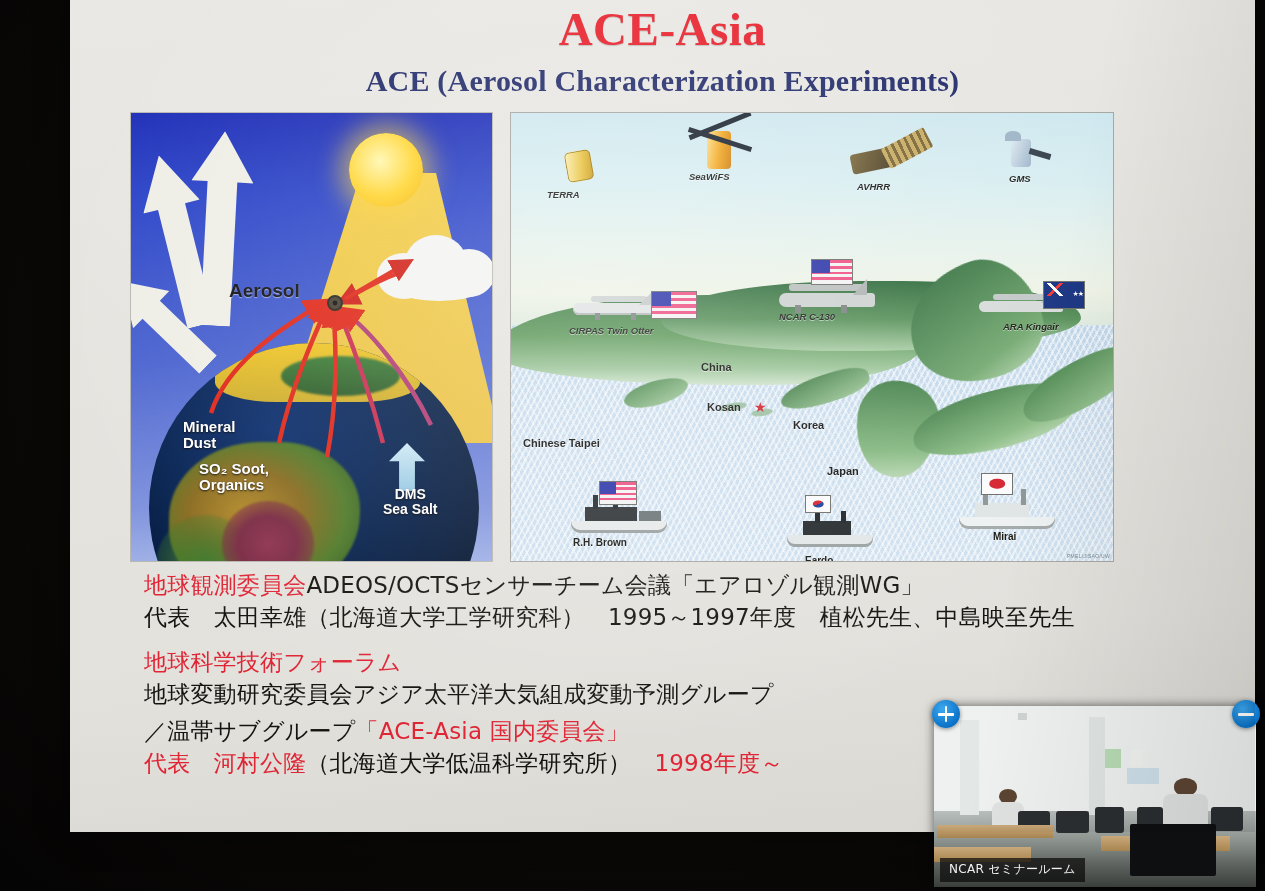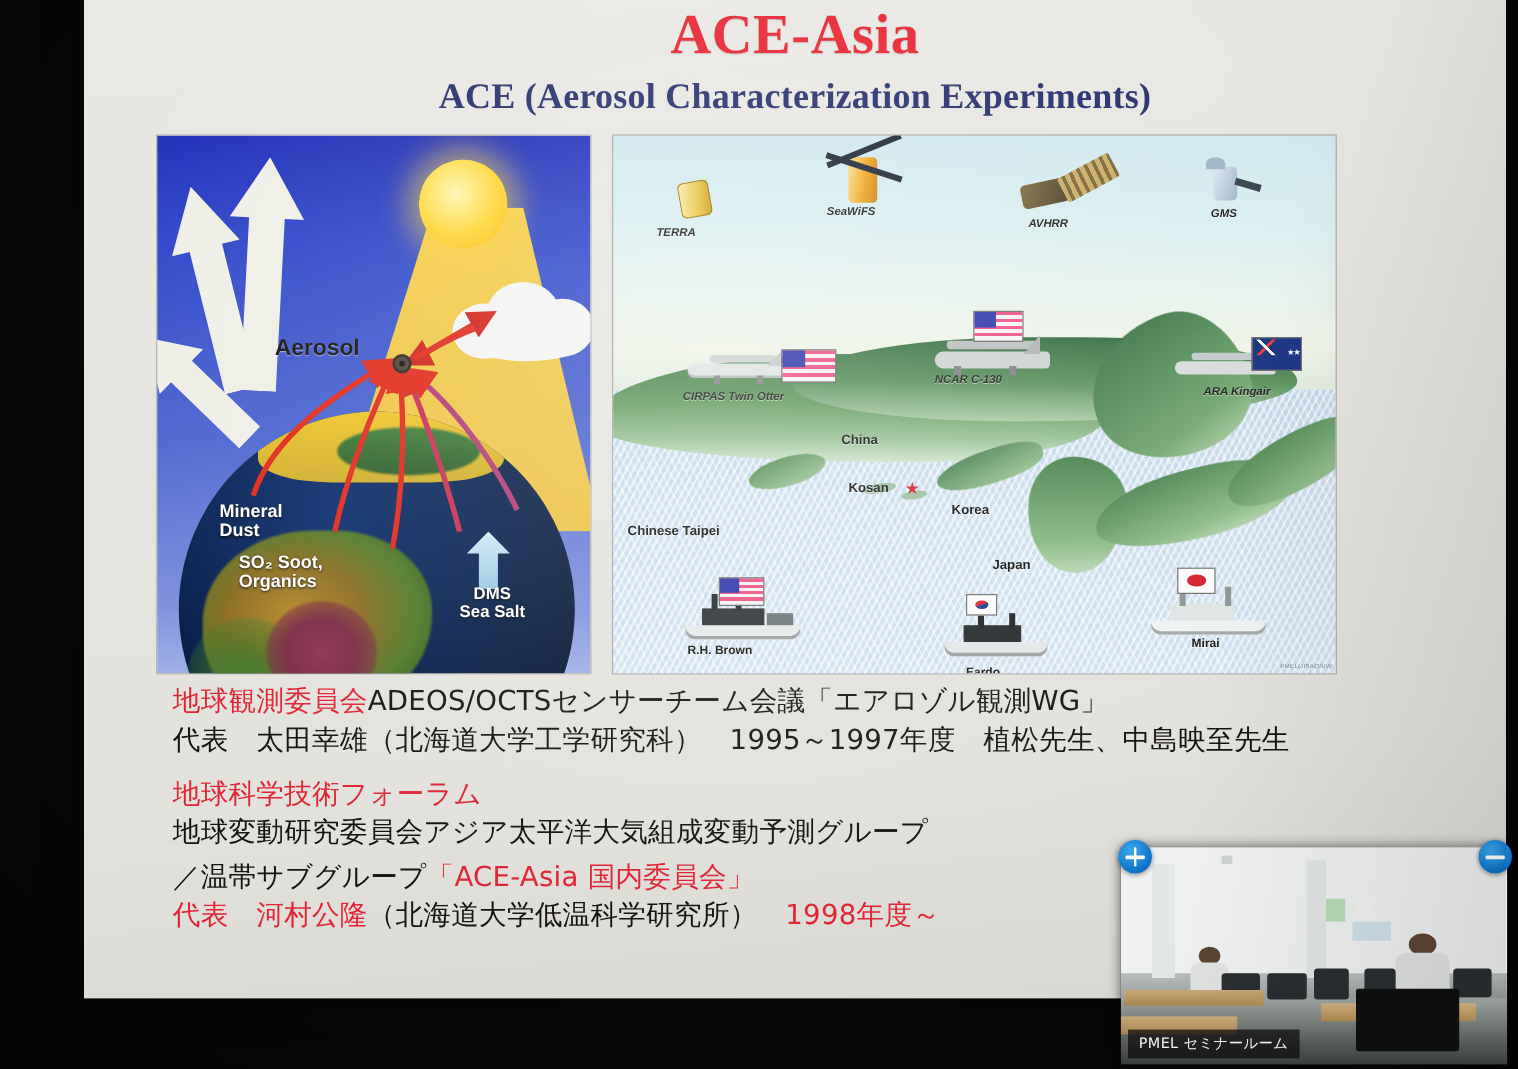--- a/index.html
+++ b/index.html
@@ -469,21 +469,21 @@
       <div class="pchair" style="left:38%; top:58%; width:10%; height:12%;"></div>
       <div class="pchair" style="left:50%; top:56%; width:9%;  height:14%;"></div>
       <div class="pchair" style="left:63%; top:56%; width:8%;  height:12%;"></div>
       <div class="pchair" style="left:86%; top:56%; width:10%; height:13%;"></div>
 
       <div class="pdesk" style="left:1%;  top:66%; width:36%; height:7%;"></div>
       <div class="pdesk" style="left:0%;  top:78%; width:30%; height:8%;"></div>
       <div class="pdesk" style="left:52%; top:72%; width:40%; height:8%;"></div>
       <div id="pip-laptop"></div>
     </div>
-    <div id="pip-caption">PMEL セミナールーム</div>
+    <div id="pip-caption">NCAR セミナールーム</div>
   </div>
 
   <div class="circbtn" id="btn-plus">
     <i class="cb-h"></i>
       <i class="cb-v"></i>
     <span class="btnlabel">+</span>
   </div>
   <div class="circbtn" id="btn-minus">
     <i class="cb-h"></i>
     <span class="btnlabel">−</span>

